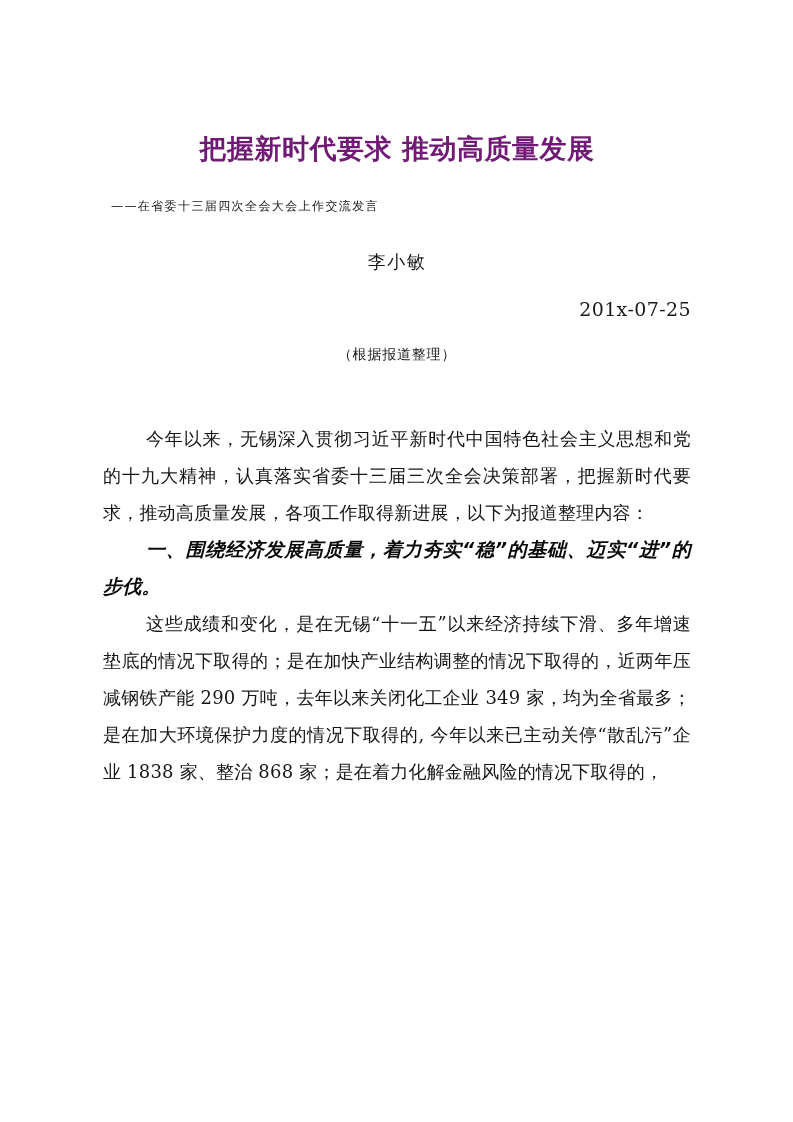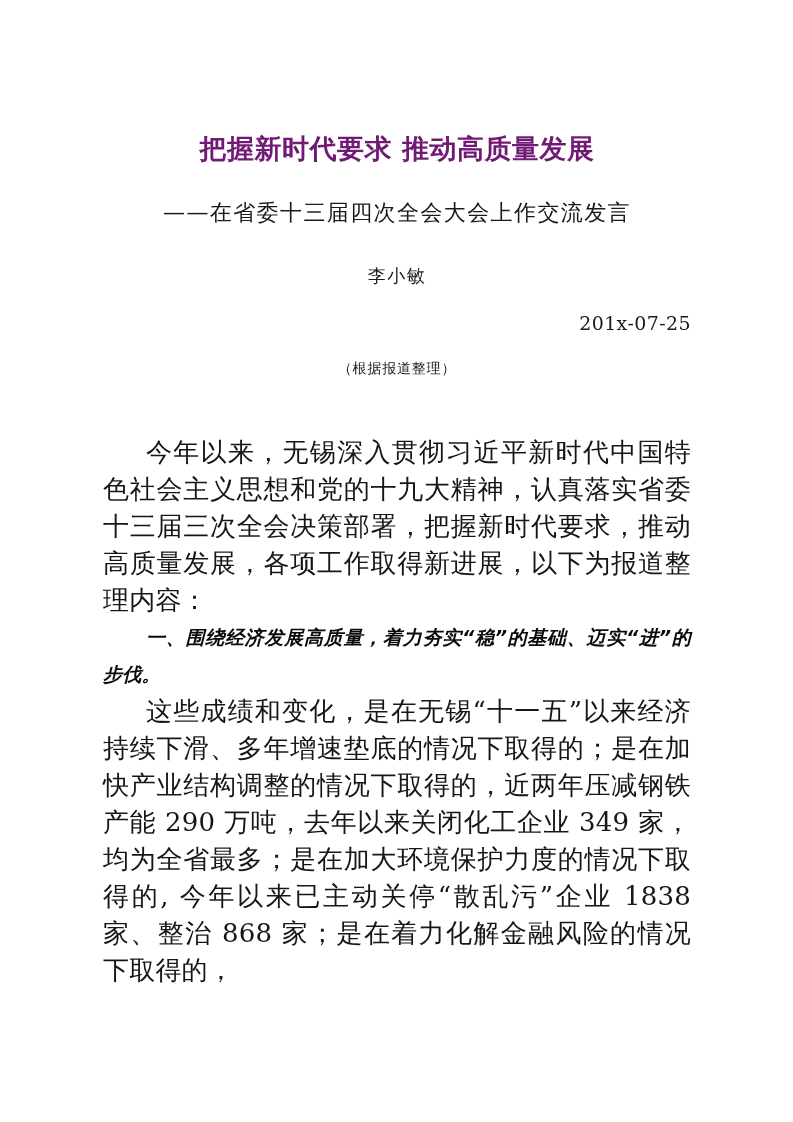--- a/index.html
+++ b/index.html
@@ -31,24 +31,23 @@
     padding-top: 130px;
     text-align: center;
     font-family: "DejaVu Sans", "Liberation Sans", sans-serif;
     font-weight: 700;
     font-size: 27px;
     line-height: 38px;
     letter-spacing: 0.5px;
     color: #701a75;
   }
   .doc-subtitle {
-    margin: 15px;
+    margin: 8px;
     padding-top: 17px;
-    text-align: center;
-    font-size: 22px;
+    font-size: 12px;
     line-height: 26px;
     letter-spacing: 1.4px;
     color: #1a1a1a;
   }
   .doc-author {
     margin: 0;
     padding-top: 22px;
     text-align: center;
     font-size: 18px;
     line-height: 26px;
@@ -73,21 +72,21 @@
     letter-spacing: 0.8px;
     color: #1a1a1a;
   }
 
   
   .body-block {
     padding-top: 53px;
   }
   .para {
     margin: 0 0 0 0;
-    font-size: 26px;
+    font-size: 18px;
     line-height: 37px;
     text-align: justify;
     text-justify: inter-ideograph;
     text-indent: 43px;
     letter-spacing: 0.2px;
     color: #161616;
   }
   .para + .para {
     margin-top: 0;
   }

